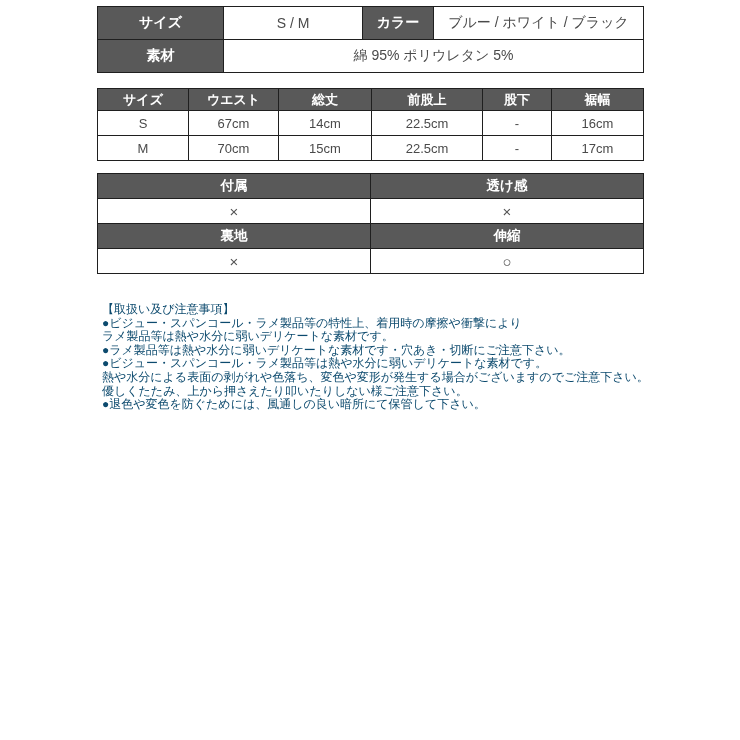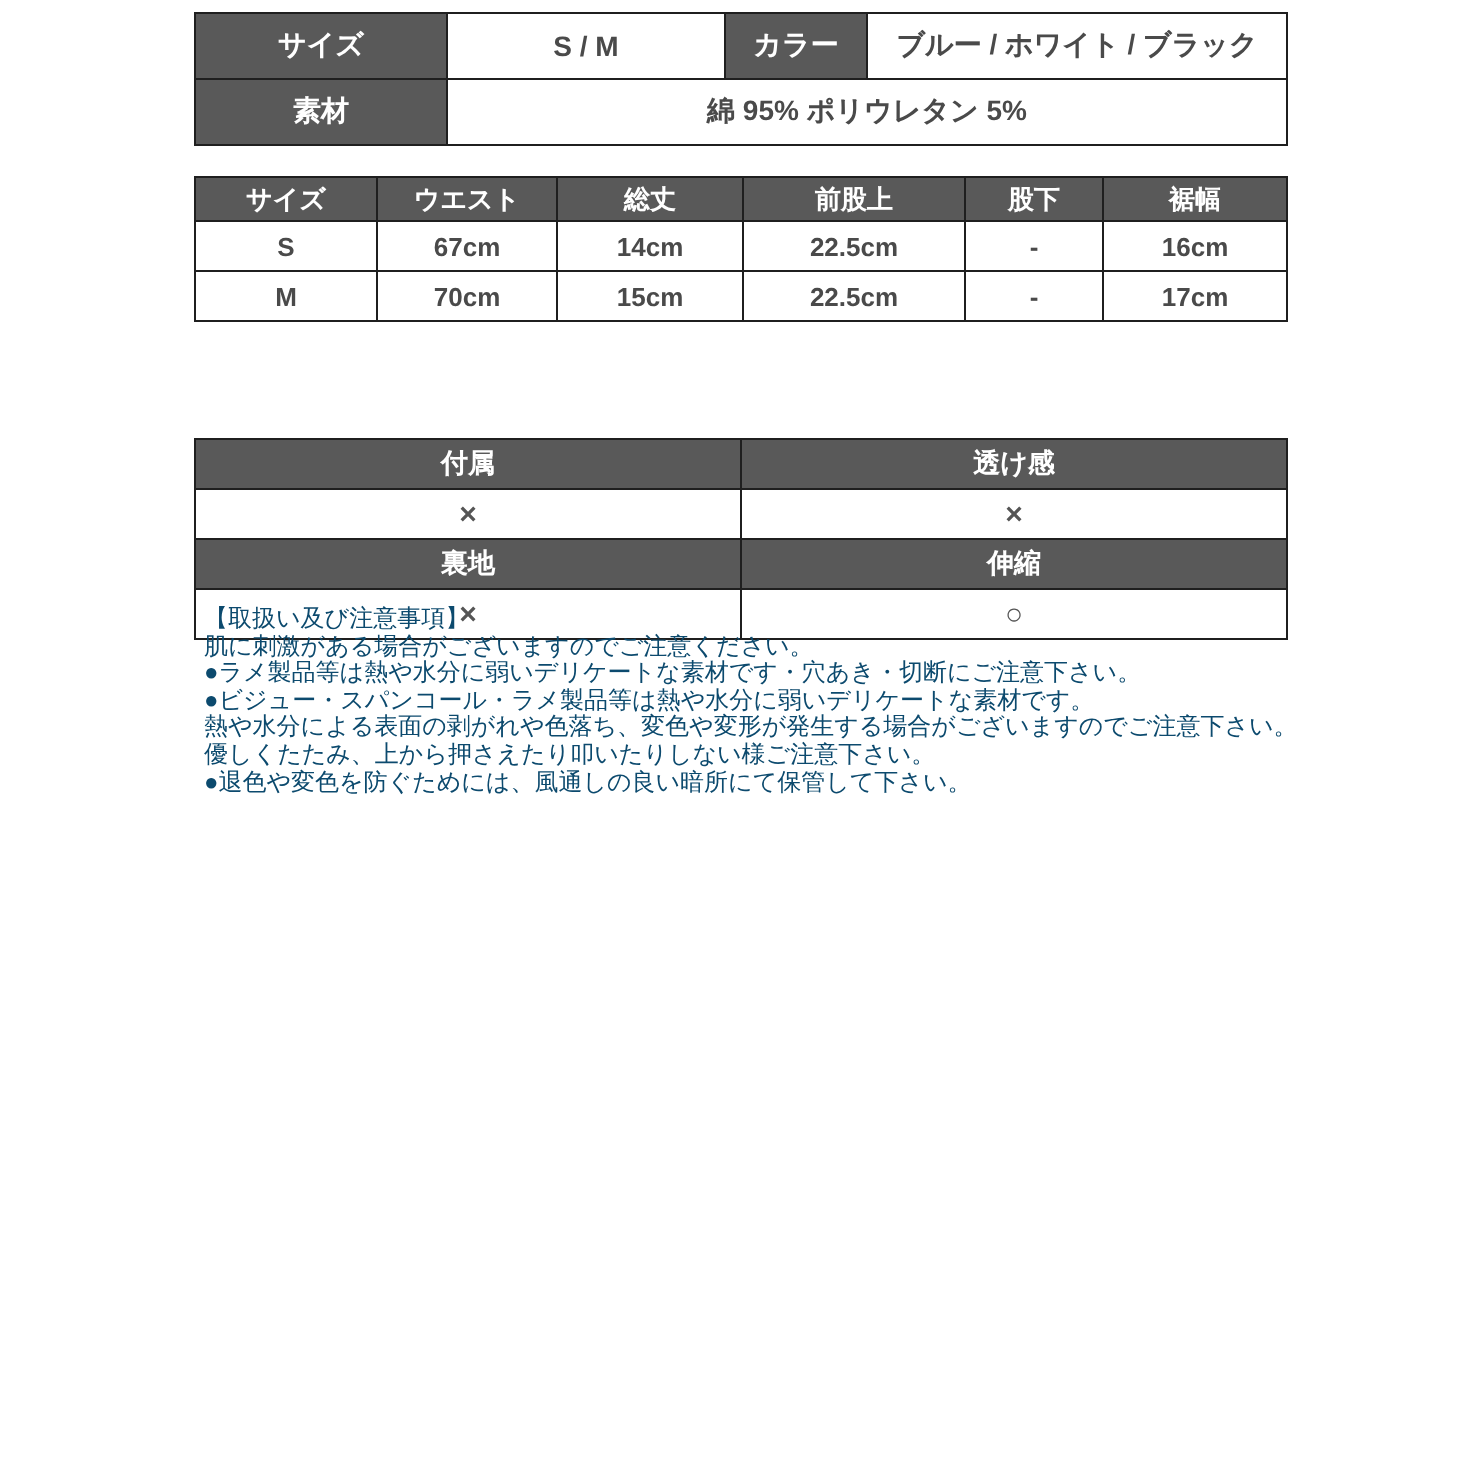--- a/index.html
+++ b/index.html
@@ -22,30 +22,30 @@
     text-align: center;
     vertical-align: middle;
     padding: 0;
     overflow: hidden;
   }
   th {
     background: #595959;
     color: #ffffff;
     font-weight: bold;
   }
-  td { color: #4a4a4a; font-weight: bold; }
+  td { color: #4a4a4a; }
 
   #spec-table { top: 6px; font-size: 14px; }
   #spec-table tr { height: 33px; }
 
   #measure-table { top: 88px; font-size: 13px; }
   #measure-table tr.head { height: 22px; }
   #measure-table tr.body { height: 25px; }
 
-  #feature-table { top: 173px; font-size: 13.5px; margin-top: 46px; }
+  #feature-table { top: 173px; font-size: 13.5px; }
   #feature-table tr { height: 25px; }
   #feature-table td.sym { font-size: 15px; color: #555555; }
 
   #care-notes {
     position: absolute;
     left: 102px;
     top: 303px;
     font-size: 12px;
     line-height: 13.6px;
     color: #0c4a6e;
@@ -134,19 +134,20 @@
   </tr>
   <tr>
     <td class="sym">×</td>
     <td class="sym">○</td>
   </tr>
 </tbody>
   </table>
 
 <div id="care-notes">
   <div class="line">【取扱い及び注意事項】</div>
-  <div class="line">肌に刺激がある場合がございますのでご注意ください。</div>
+  <div class="line">●ビジュー・スパンコール・ラメ製品等の特性上、着用時の摩擦や衝撃により</div>
+  <div class="line">ラメ製品等は熱や水分に弱いデリケートな素材です。</div>
   <div class="line">●ラメ製品等は熱や水分に弱いデリケートな素材です・穴あき・切断にご注意下さい。</div>
   <div class="line">●ビジュー・スパンコール・ラメ製品等は熱や水分に弱いデリケートな素材です。</div>
   <div class="line">熱や水分による表面の剥がれや色落ち、変色や変形が発生する場合がございますのでご注意下さい。</div>
   <div class="line">優しくたたみ、上から押さえたり叩いたりしない様ご注意下さい。</div>
   <div class="line">●退色や変色を防ぐためには、風通しの良い暗所にて保管して下さい。</div>
 </div>
 
 </body></html>

